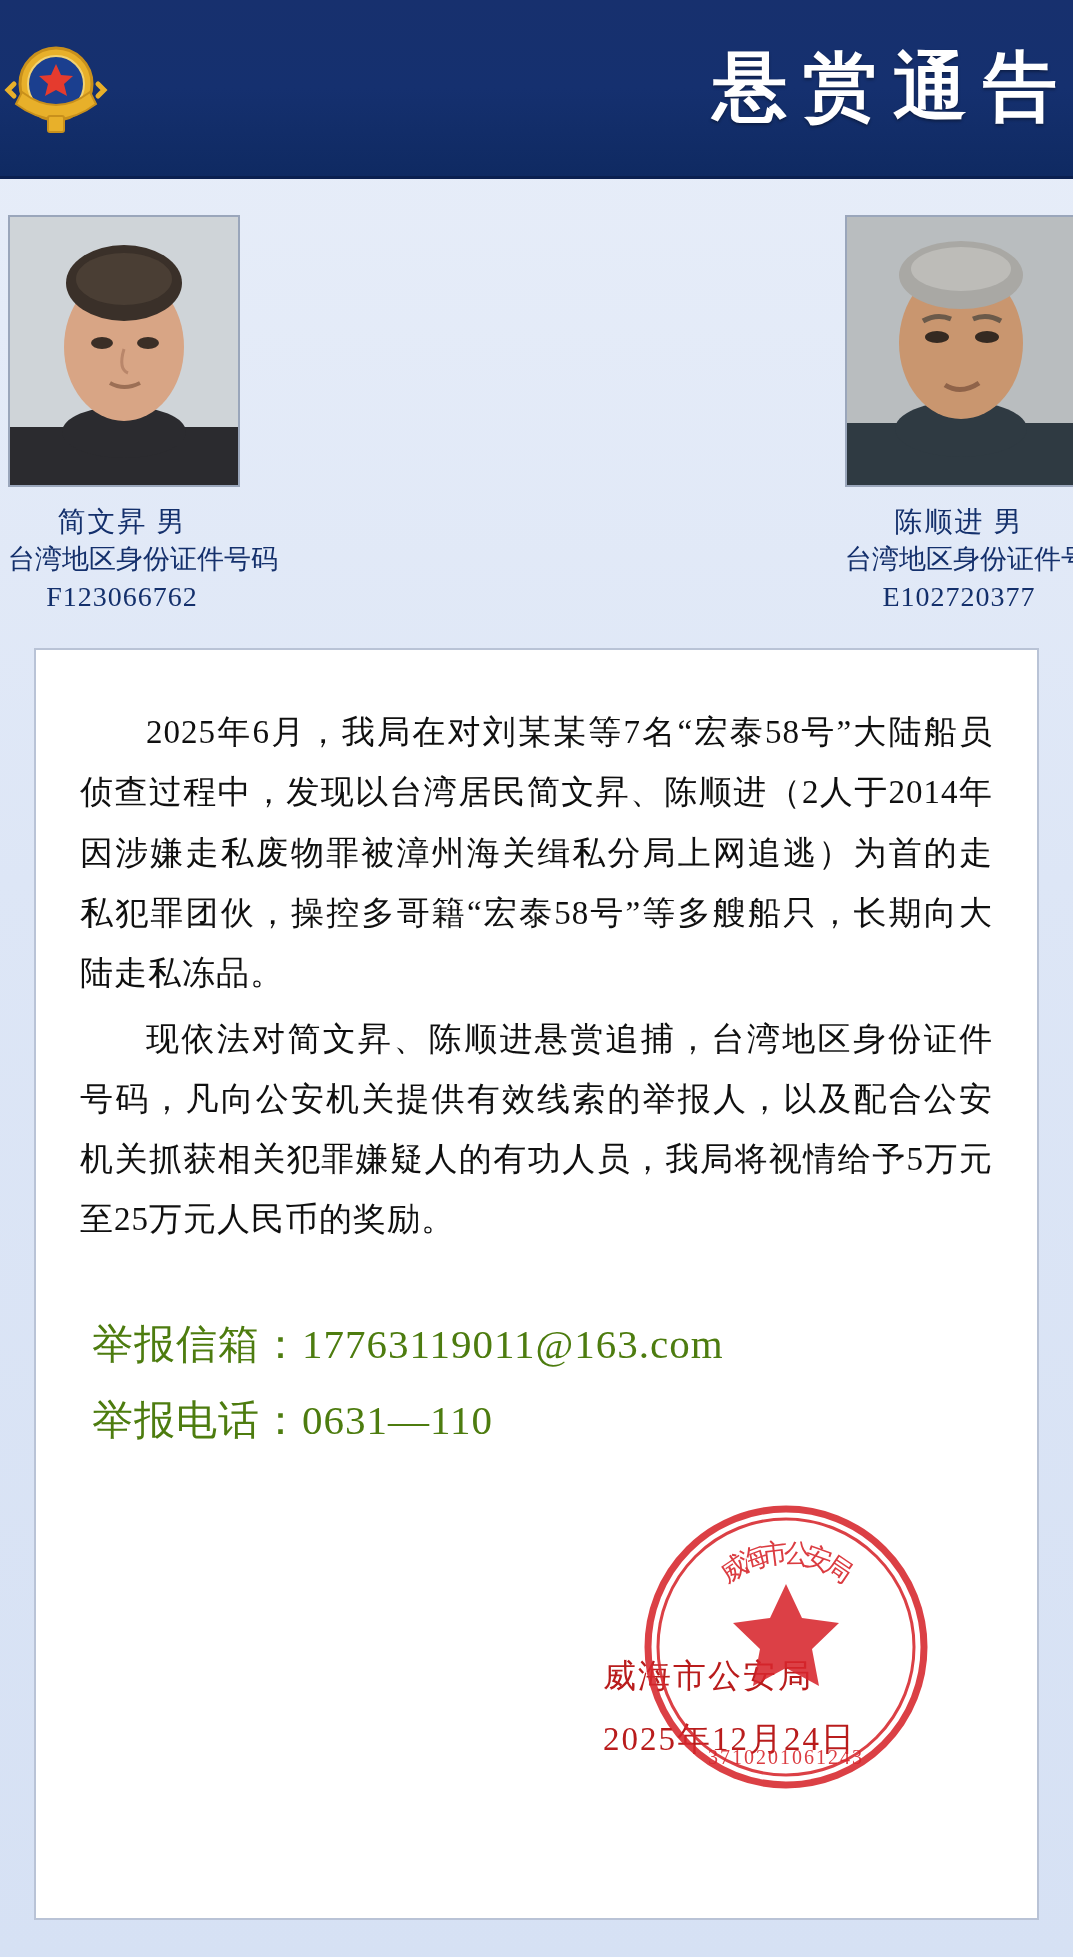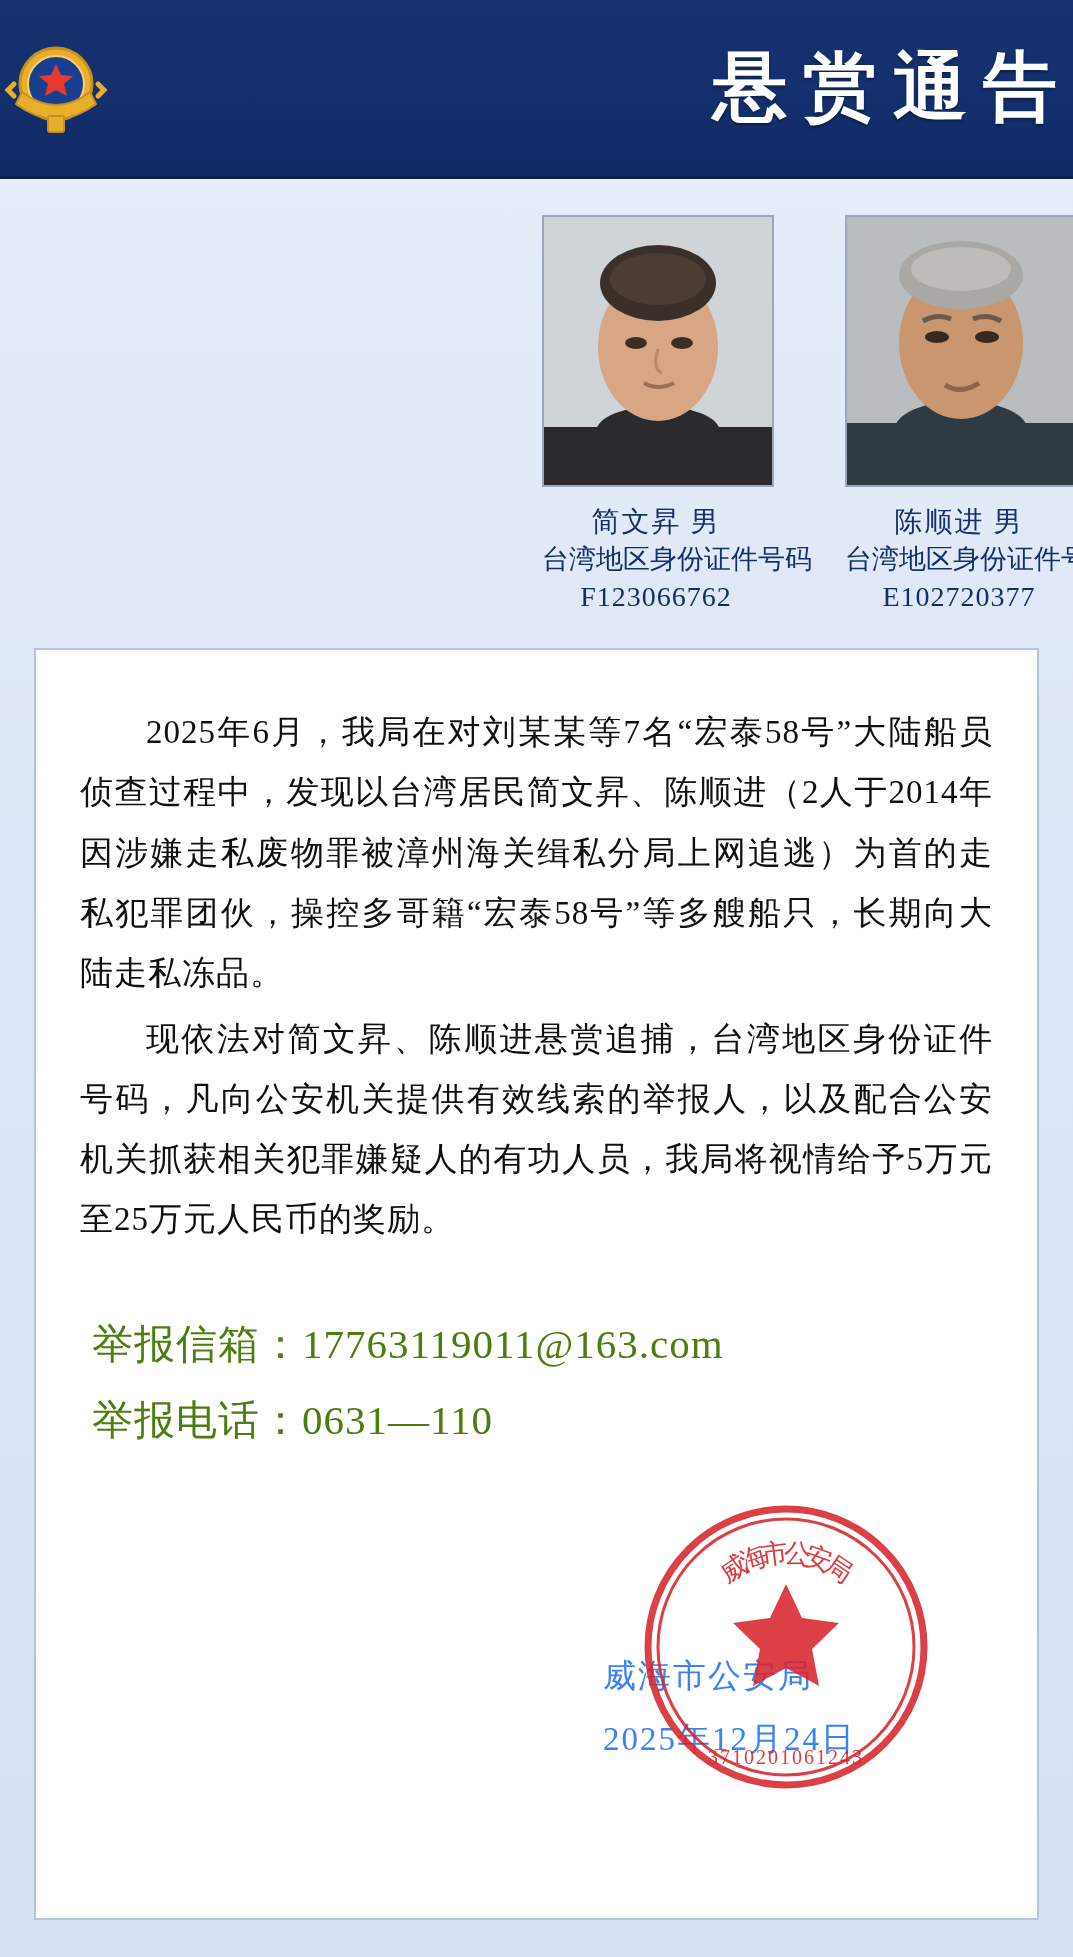--- a/index.html
+++ b/index.html
@@ -48,23 +48,24 @@
     font-weight: 700;
     font-family: "Liberation Serif", "DejaVu Serif", serif;
     text-shadow: 0 2px 3px rgba(0,0,0,0.35);
     padding-left: 6px;
     white-space: nowrap;
   }
 
   
   .suspects {
     display: flex;
-    justify-content: flex-end;
+    justify-content: space-between;
     gap: 75px;
     padding-top: 36px;
+    padding-left: 8px;
   }
   .suspect {
     width: 228px;
     text-align: center;
   }
   .photo {
     width: 228px;
     height: 268px;
     border: 2px solid #9aa6bb;
     background: #cfd6de;
@@ -128,21 +129,21 @@
   .sign-block {
     position: absolute;
     right: 72px;
     bottom: 148px;
     text-align: left;
     width: 420px;
   }
   .sign-line {
     font-size: 33px;
     line-height: 1.9;
-    color: #3b82f6;
+    color: #b91c1c;
     letter-spacing: 2px;
     position: relative;
     z-index: 2;
     padding-left: 58px;
   }
   .seal {
     position: absolute;
     right: 96px;
     bottom: 116px;
     width: 310px;

